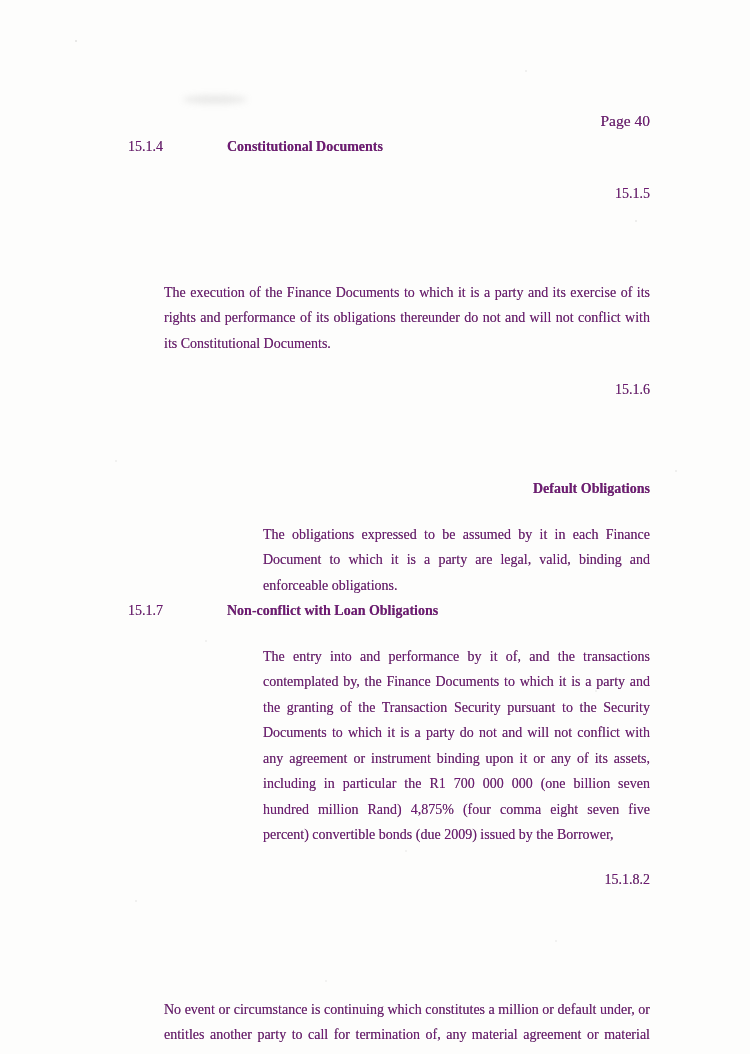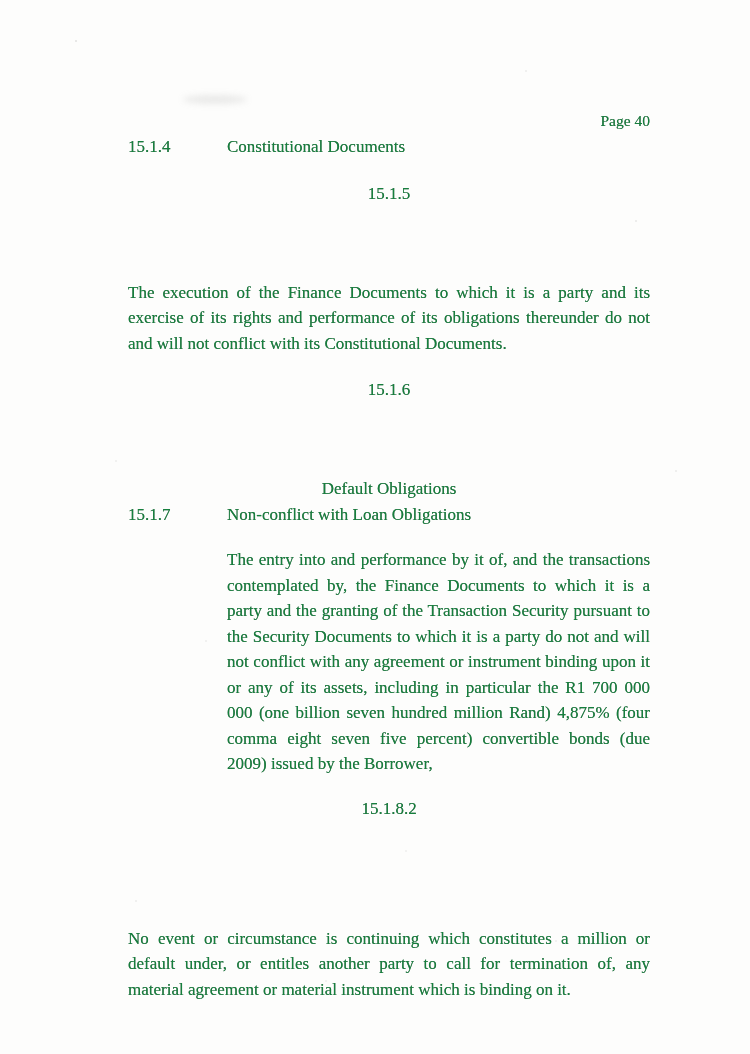--- a/index.html
+++ b/index.html
@@ -7,21 +7,21 @@
     padding: 0;
     background: #ffffff;
   }
   .page {
     position: relative;
     width: 750px;
     height: 1054px;
     background: #fdfdfc;
     overflow: hidden;
     font-family: "Liberation Serif", "DejaVu Serif", serif;
-    color: #15803d;
+    color: #701a75;
     text-shadow: 0 0 0.5px rgba(50,50,50,0.65);
   }
   
   .smudge {
     position: absolute;
     left: 183px;
     top: 95px;
     width: 64px;
     height: 9px;
     background: rgba(150,150,150,0.18);
@@ -54,38 +54,39 @@
     box-sizing: border-box;
     width: 750px;
   }
   .page-label {
     text-align: right;
     font-size: 15.5px;
     line-height: 18px;
   }
   .row {
     display: flex;
-    align-items: center;
-    font-size: 17px;
+    align-items: flex-end;
+    font-size: 14px;
     line-height: 25.5px;
   }
   .num {
     flex: 0 0 99px;      
     white-space: nowrap;
   }
   .row.lvl2 .num {
     flex-basis: 130px;   
   }
   .heading {
-    font-weight: normal;
+    font-weight: bold;
     flex: 1 1 auto;
   }
   .body-text {
     flex: 1 1 auto;
     text-align: justify;
+    margin-left: 36px;
   }
   .mt-a { margin-top: 4px; }
   .mt-b { margin-top: 21px; flex-direction: column; }
   .mt-c { margin-top: 20px; }
   .mt-d { }
   .mt-e { margin-top: 19px; flex-direction: column; }
 </style>
 </head>
 <body>
 
@@ -105,20 +106,24 @@
     <div class="row lvl1 mt-b">
       <span class="num">15.1.5</span>
       <span class="body-text">The execution of the Finance Documents to which it is a party and its exercise of its rights and performance of its obligations thereunder do not and will not conflict with its Constitutional Documents.</span>
     </div>
 
     <div class="row lvl1 mt-b">
       <span class="num">15.1.6</span>
       <span class="heading">Default Obligations</span>
     </div>
 
+    <div class="row lvl1 mt-c">
+      <span class="num"></span>
+      <span class="body-text">The obligations expressed to be assumed by it in each Finance Document to which it is a party are legal, valid, binding and enforceable obligations.</span>
+    </div>
 
     <div class="row lvl1 mt-d">
       <span class="num">15.1.7</span>
       <span class="heading">Non-conflict with Loan Obligations</span>
     </div>
 
     <div class="row lvl1 mt-c">
       <span class="num"></span>
       <span class="body-text">The entry into and performance by it of, and the transactions contemplated by, the Finance Documents to which it is a party and the granting of the Transaction Security pursuant to the Security Documents to which it is a party do not and will not conflict with any agreement or instrument binding upon it or any of its assets, including in particular the R1 700 000 000 (one billion seven hundred million Rand) 4,875% (four comma eight seven five percent) convertible bonds (due 2009) issued by the Borrower,</span>
     </div>

